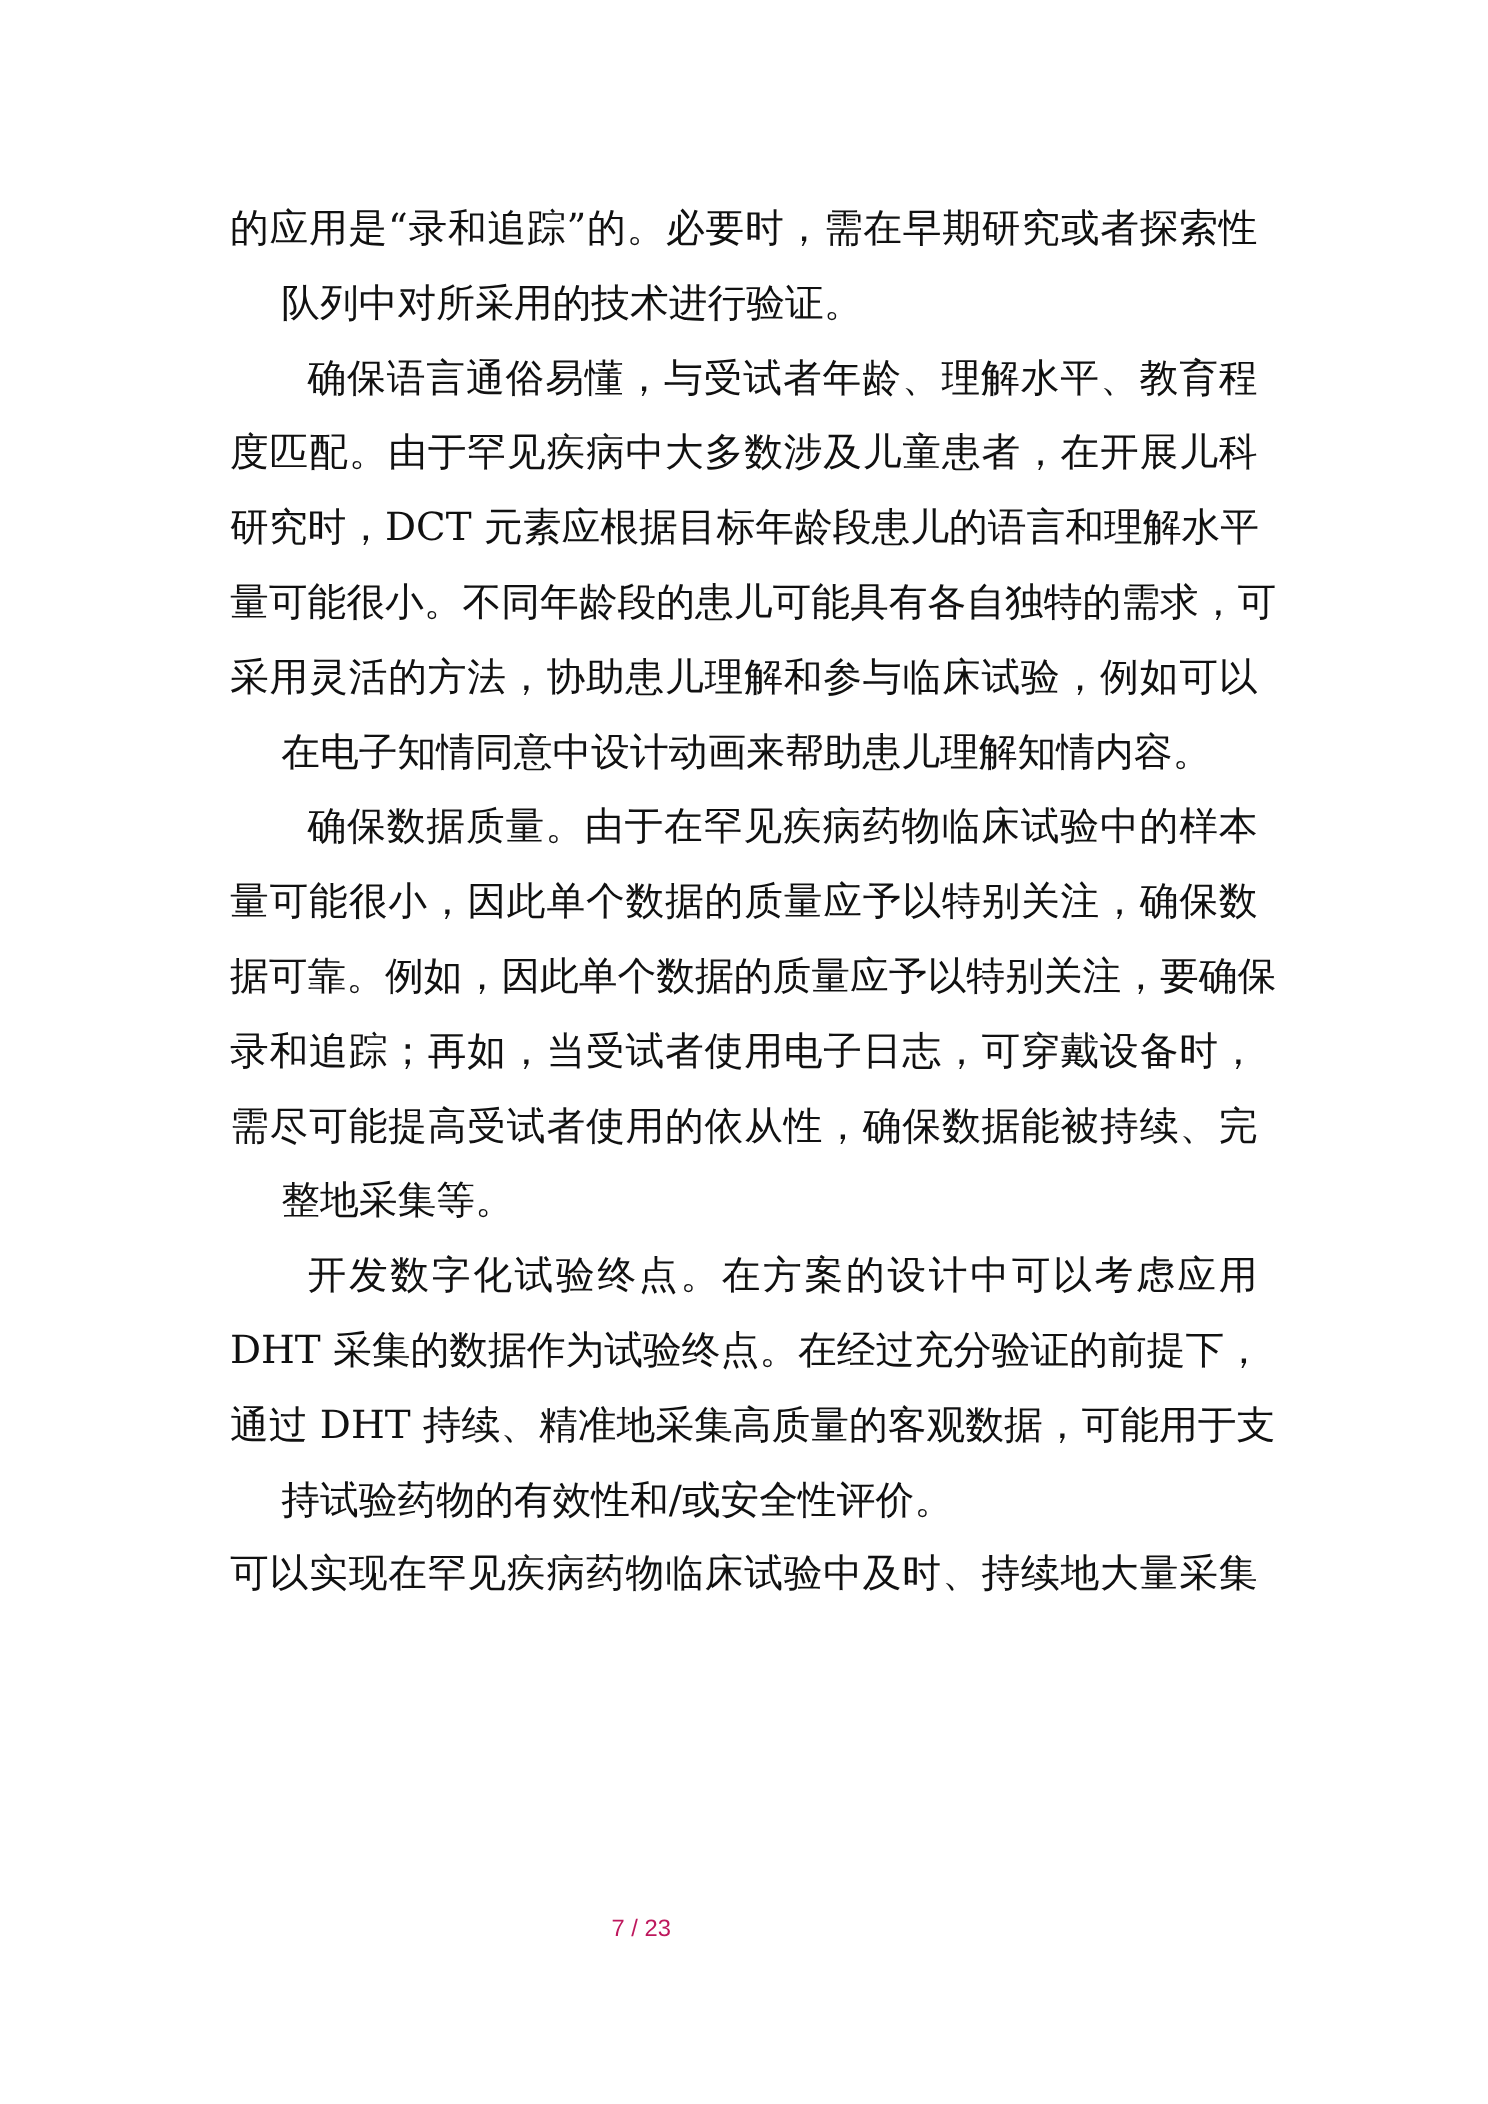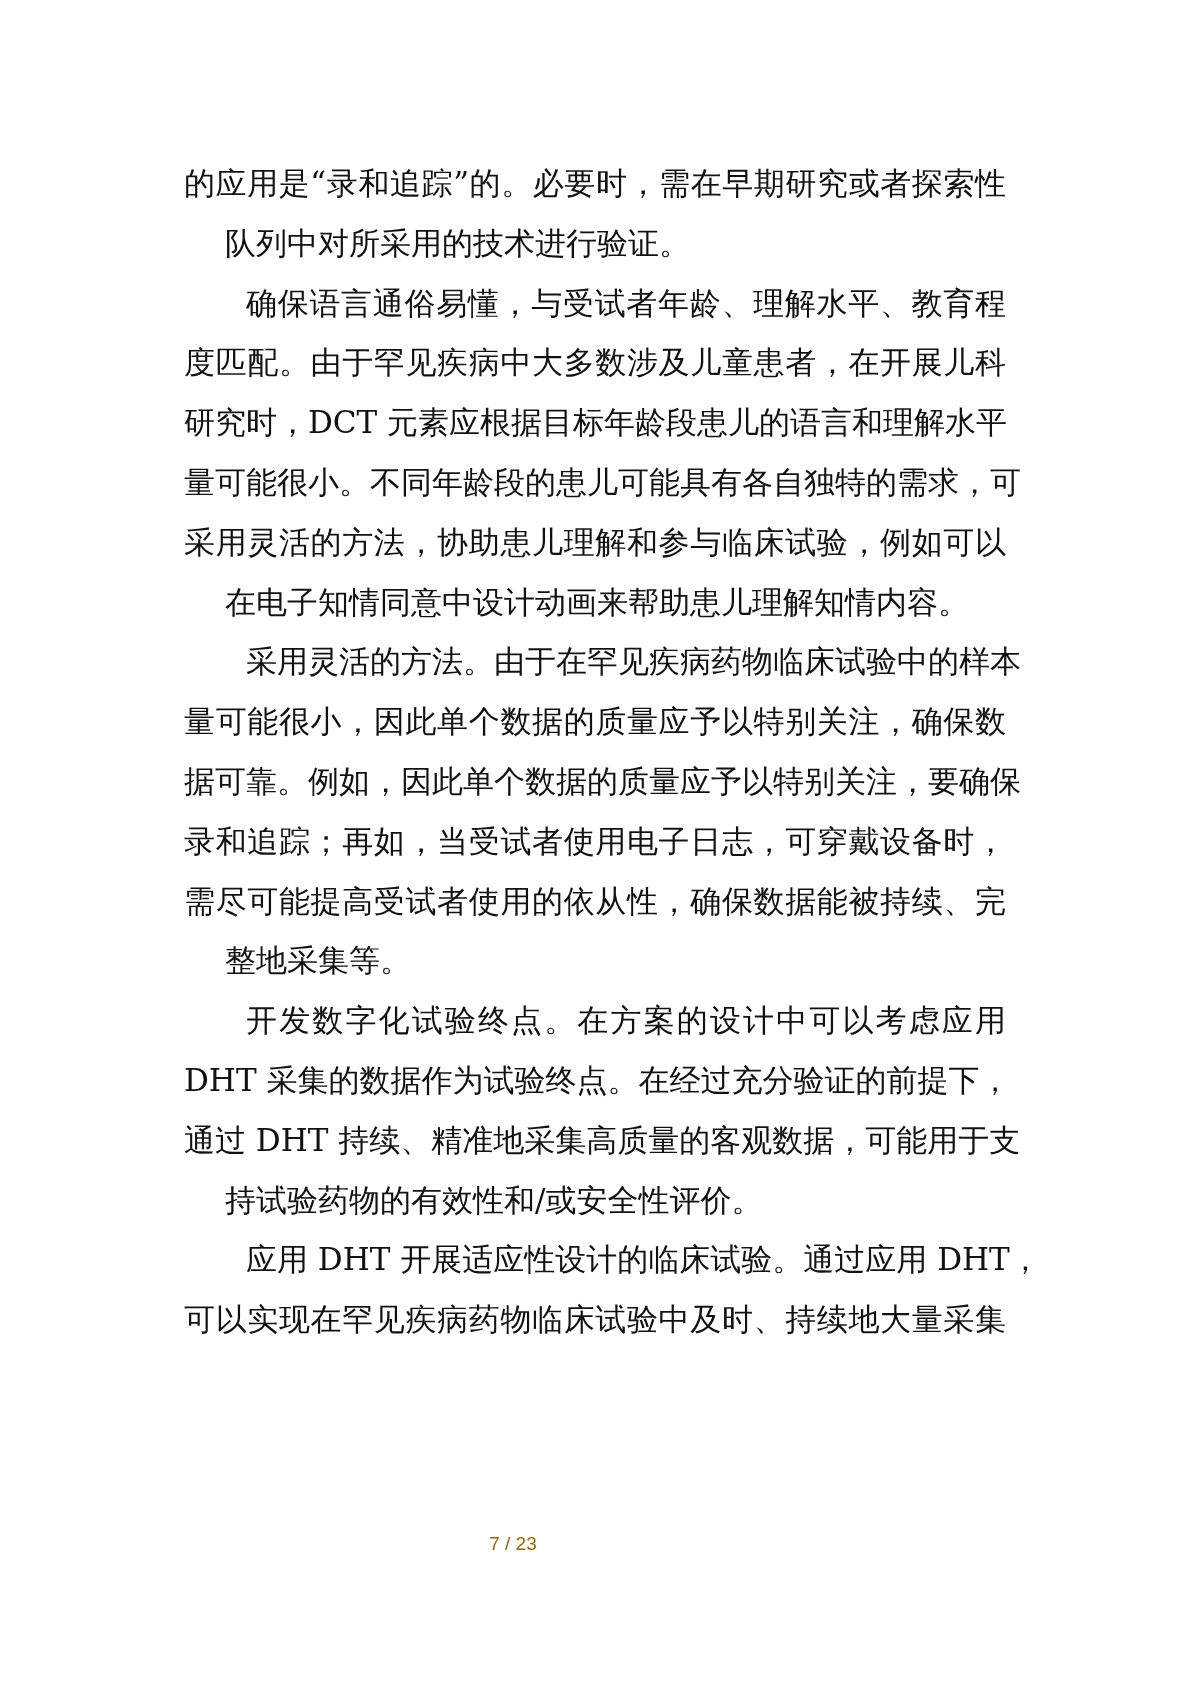--- a/index.html
+++ b/index.html
@@ -46,50 +46,49 @@
       padding-left: 62px;
     }
     .page-number {
       position: absolute;
       top: 1533px;
       left: 0;
       width: 1026px;
       text-align: center;
       font-family: "Liberation Sans", "DejaVu Sans", sans-serif;
       font-size: 19px;
-      color: #a16207;
+      color: #be185d;
     }
   </style>
 </head>
 <body>
 
 <div class="page">
   <div class="body-text">
 
     <span class="line">的应用是“录和追踪”的。必要时，需在早期研究或者探索性</span>
     <span class="line last">队列中对所采用的技术进行验证。</span>
 
     <span class="line indent">确保语言通俗易懂，与受试者年龄、理解水平、教育程</span>
     <span class="line">度匹配。由于罕见疾病中大多数涉及儿童患者，在开展儿科</span>
     <span class="line">研究时，DCT 元素应根据目标年龄段患儿的语言和理解水平</span>
     <span class="line">量可能很小。不同年龄段的患儿可能具有各自独特的需求，可</span>
     <span class="line">采用灵活的方法，协助患儿理解和参与临床试验，例如可以</span>
     <span class="line last">在电子知情同意中设计动画来帮助患儿理解知情内容。</span>
 
-    <span class="line indent">采用灵活的方法。由于在罕见疾病药物临床试验中的样本</span>
+    <span class="line indent">确保数据质量。由于在罕见疾病药物临床试验中的样本</span>
     <span class="line">量可能很小，因此单个数据的质量应予以特别关注，确保数</span>
     <span class="line">据可靠。例如，因此单个数据的质量应予以特别关注，要确保</span>
     <span class="line">录和追踪；再如，当受试者使用电子日志，可穿戴设备时，</span>
     <span class="line">需尽可能提高受试者使用的依从性，确保数据能被持续、完</span>
     <span class="line last">整地采集等。</span>
 
     <span class="line indent">开发数字化试验终点。在方案的设计中可以考虑应用</span>
     <span class="line">DHT 采集的数据作为试验终点。在经过充分验证的前提下，</span>
     <span class="line">通过 DHT 持续、精准地采集高质量的客观数据，可能用于支</span>
     <span class="line last">持试验药物的有效性和/或安全性评价。</span>
 
-    <span class="line indent">应用 DHT 开展适应性设计的临床试验。通过应用 DHT，</span>
     <span class="line">可以实现在罕见疾病药物临床试验中及时、持续地大量采集</span>
 
   </div>
 
   <div class="page-number">7 / 23</div>
 </div>
 
 </body></html>

